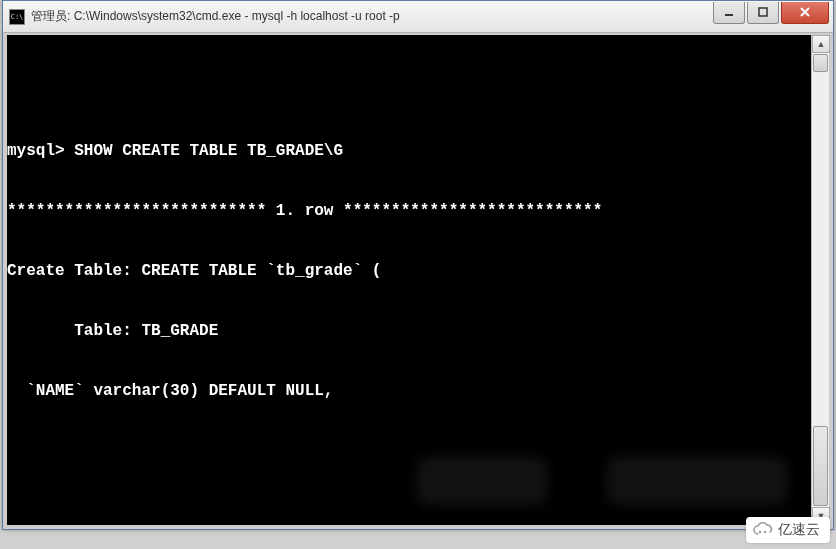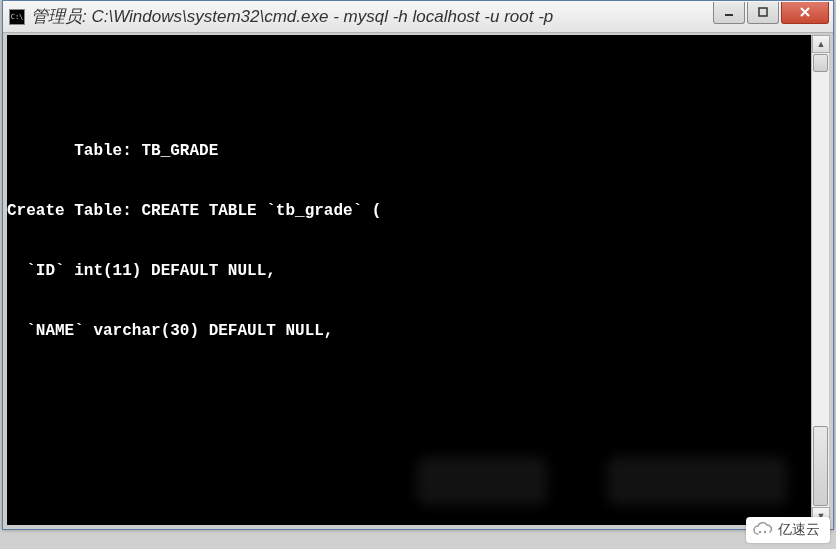--- a/index.html
+++ b/index.html
@@ -37,24 +37,23 @@
       display: flex;
       align-items: center;
       justify-content: center;
       color: #ccc;
       font-size: 7px;
       font-family: monospace;
     }
     .titlebar-text {
       flex: 1;
       color: #333;
-      font-size: 17px;
+      font-size: 12px;
       white-space: nowrap;
       overflow: hidden;
-      font-style: italic;
     }
     .win-controls {
       display: flex;
       height: 22px;
       margin-right: 4px;
       margin-top: -8px;
     }
     .win-btn {
       width: 32px;
       height: 22px;
@@ -174,23 +173,24 @@
         <svg width="12" height="10" viewBox="0 0 12 10">
             <path d="M2 1 L10 9 M10 1 L2 9" stroke="#fff" stroke-width="2"></path>
           </svg>
       </div>
     </div>
   </div>
 
   <div class="console-outer">
     <div class="console">
       <div class="topcut"></div>
+      <div class="line">mysql&gt; SHOW CREATE TABLE TB_GRADE\G</div>
+      <div class="line">*************************** 1. row ***************************</div>
+      <div class="line">Create Table: CREATE TABLE `tb_grade` (</div>
       <div class="line">       Table: TB_GRADE</div>
-      <div class="line">Create Table: CREATE TABLE `tb_grade` (</div>
-      <div class="line">  `ID` int(11) DEFAULT NULL,</div>
       <div class="line">  `NAME` varchar(30) DEFAULT NULL,</div>
       
       
       
       
 
       <div class="watermark-blur" style="left:410px; bottom:20px; width:130px;"></div>
       <div class="watermark-blur" style="left:600px; bottom:20px; width:180px;"></div>
     </div>
 

